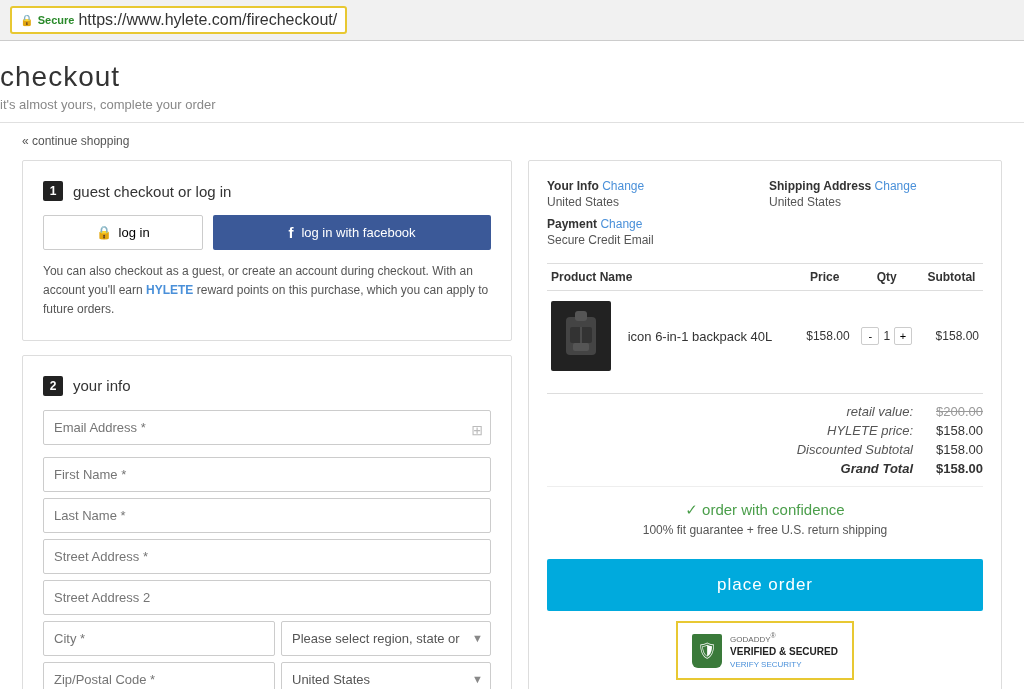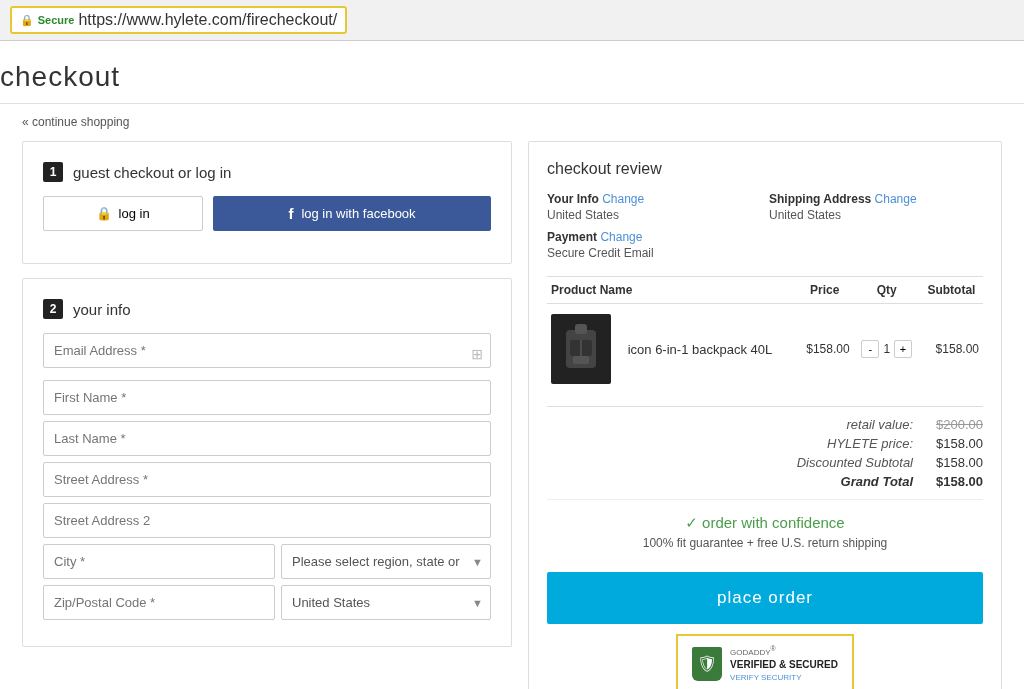--- a/index.html
+++ b/index.html
@@ -398,20 +398,21 @@
 <div class="browser-bar">
   <div class="browser-address">
     <span class="lock-icon">🔒</span>
     <span class="secure-badge">Secure</span>
     <span class="url-text">https://www.hylete.com/firecheckout/</span>
   </div>
 </div>
 
 <div class="page-header">
   <h1 class="page-title">checkout</h1>
+  <p class="page-subtitle">it's almost yours, complete your order</p>
 </div>
 
 <div class="main-content">
   <a href="#" class="continue-link">continue shopping</a>
 
   <div class="checkout-layout">
 
     <div class="left-col">
 
       <div class="section-box">
@@ -422,20 +423,25 @@
         <div class="auth-buttons">
           <button class="btn-login">
             <span>🔒</span>
             <span>log in</span>
           </button>
           <button class="btn-facebook">
             <span class="fb-f">f</span>
             <span>log in with facebook</span>
           </button>
         </div>
+        <p class="guest-info">
+          <span>You can also checkout as a guest, or create an account during checkout. With an account you'll earn</span>
+          <a href="#" class="hylete-link">HYLETE</a>
+          <span>reward points on this purchase, which you can apply to future orders.</span>
+        </p>
       </div>
 
       <div class="section-box">
         <div class="section-title">
           <span class="step-num">2</span>
           <span>your info</span>
         </div>
 
         <div class="email-wrap">
           <input class="form-field" type="email" placeholder="Email Address *" style="">
@@ -469,21 +475,20 @@
 
         
 
         
       </div>
 
     </div>
 
     <div class="right-col">
       <div class="review-box">
-        <h2 class="review-title">checkout review</h2>
 
         <div class="info-grid">
           <div>
             <div>
               <span class="info-label">Your Info</span>
               <a href="#" class="info-change">Change</a>
             </div>
             <div class="info-value">United States</div>
           </div>
           <div>

